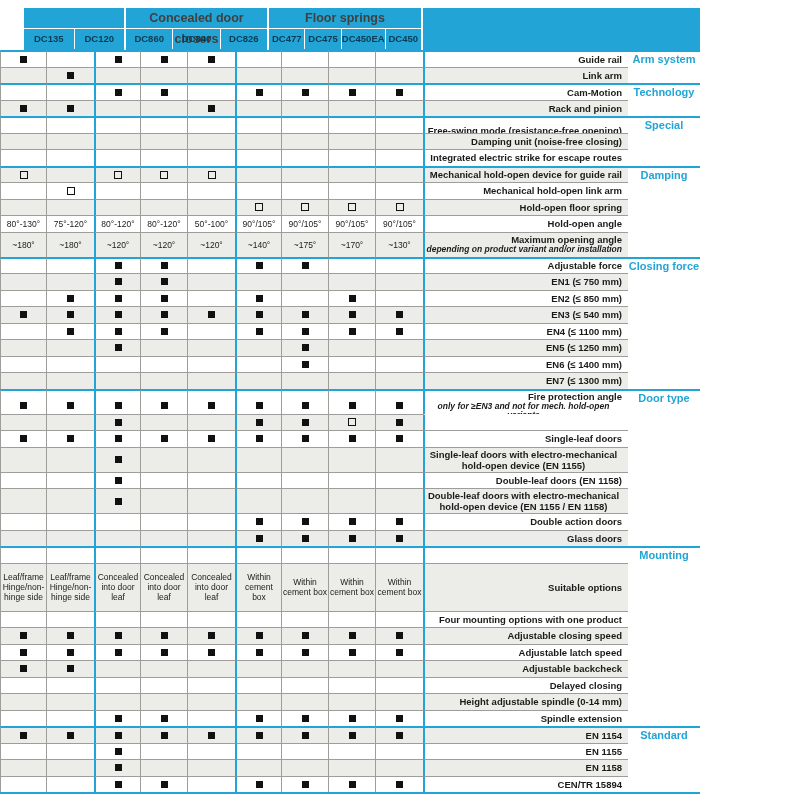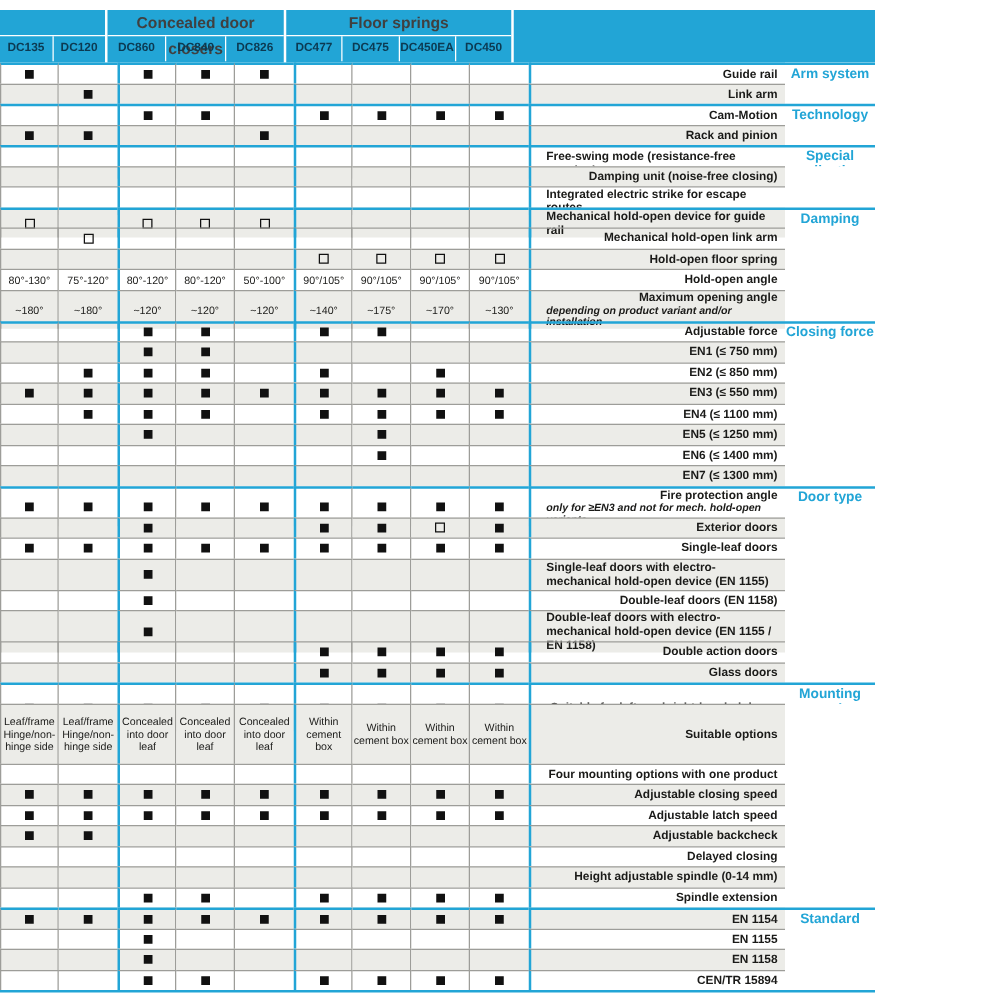--- a/index.html
+++ b/index.html
@@ -10,23 +10,23 @@
     --alt:#ececE8;
   }
   *{box-sizing:border-box;margin:0;padding:0;}
   body{background:#fff;font-family:"Liberation Sans",sans-serif;color:var(--ink);}
   .page{position:relative;width:800px;height:800px;background:#fff;overflow:hidden;}
   .tbl{position:absolute;left:0;top:8px;width:700px;}
 
   
   .hdr{display:flex;width:700px;column-gap:2px;}
   .hblock{background:var(--cyan);}
-  .hb1{width:84px;}
+  .hb1{width:100px;margin-left:24px;}
   .hb2{width:141px;}
-  .hb3{width:180px;}
+  .hb3{width:152px;}
   .hb4{flex:1;height:42px;}
   .htitle{height:21px;line-height:21px;text-align:center;color:#404040;
           font-size:12.5px;font-weight:bold;border-bottom:1px solid #fff;}
   .hmodels{display:flex;height:20px;}
   .hmodel{flex:1;text-align:center;line-height:20px;font-size:9.5px;font-weight:bold;
           color:var(--cyan-dark);border-left:1px solid #fff;}
   .hmodel:first-child{border-left:none;}
 
   
   .body{border-bottom:2px solid var(--cyan);}
@@ -35,21 +35,21 @@
   .row.h3{height:48px;}
   .row.alt > .cell,.row.alt > .desc{background:var(--alt);}
   .row > div{border-top:1px solid var(--grid);}
   .row > .cell{border-right:1px solid var(--grid);display:flex;align-items:center;justify-content:center;
                font-size:9px;font-weight:bold;text-align:center;line-height:10px;}
   .row > .cell.txt{white-space:pre-line;font-size:8.5px;font-weight:normal;line-height:10px;padding:1px 1px;}
   .row > .cell:first-child{border-left:1px solid var(--grid);}
   .row > div:nth-child(3),.row > div:nth-child(6),.row > div:nth-child(10){border-left:2px solid var(--cyan);}
   .row > div:nth-child(2),.row > div:nth-child(5),.row > div:nth-child(9){border-right:none;}
   .row > .desc{display:flex;flex-direction:column;justify-content:center;align-items:flex-end;
-               text-align:left;padding-right:6px;padding-left:12px;}
+               text-align:center;padding-right:6px;}
   .row > .cat{border-top:1px solid transparent;background:#fff;position:relative;z-index:2;
               overflow:visible;text-align:center;color:var(--cyan);font-weight:bold;
               font-size:11px;line-height:11.5px;padding-top:2px;}
   .row.sec > div{border-top:2px solid var(--cyan);}
   .lbl{font-size:9.5px;font-weight:bold;line-height:11px;}
   .sub{font-size:8.5px;font-style:italic;font-weight:bold;line-height:9.5px;}
   .sq{width:7px;height:7px;background:#111;}
   .sq.open{background:transparent;border:1.4px solid #111;width:8px;height:8px;}
 </style>
 </head>
@@ -403,21 +403,21 @@
           <div class="cell">
             <span class="sq"></span>
           </div>
           <div class="cell">
             <span class="sq"></span>
           </div>
           <div class="cell">
             <span class="sq"></span>
           </div>
           <div class="desc">
-            <div class="lbl">EN3 (≤ 550 mm)</div>
+            <div class="lbl">EN3 (≤ 540 mm)</div>
           </div>
           <div class="cat"></div>
         </div>
         <div class="row">
           <div class="cell"></div>
           <div class="cell">
             <span class="sq"></span>
           </div>
           <div class="cell">
             <span class="sq"></span>
@@ -540,23 +540,20 @@
             <span class="sq"></span>
           </div>
           <div class="cell">
             <span class="sq"></span>
           </div>
           <div class="cell">
             <span class="sq open"></span>
           </div>
           <div class="cell">
             <span class="sq"></span>
-          </div>
-          <div class="desc">
-            <div class="lbl">Exterior doors</div>
           </div>
           <div class="cat"></div>
         </div>
         <div class="row">
           <div class="cell">
             <span class="sq"></span>
           </div>
           <div class="cell">
             <span class="sq"></span>
           </div>

